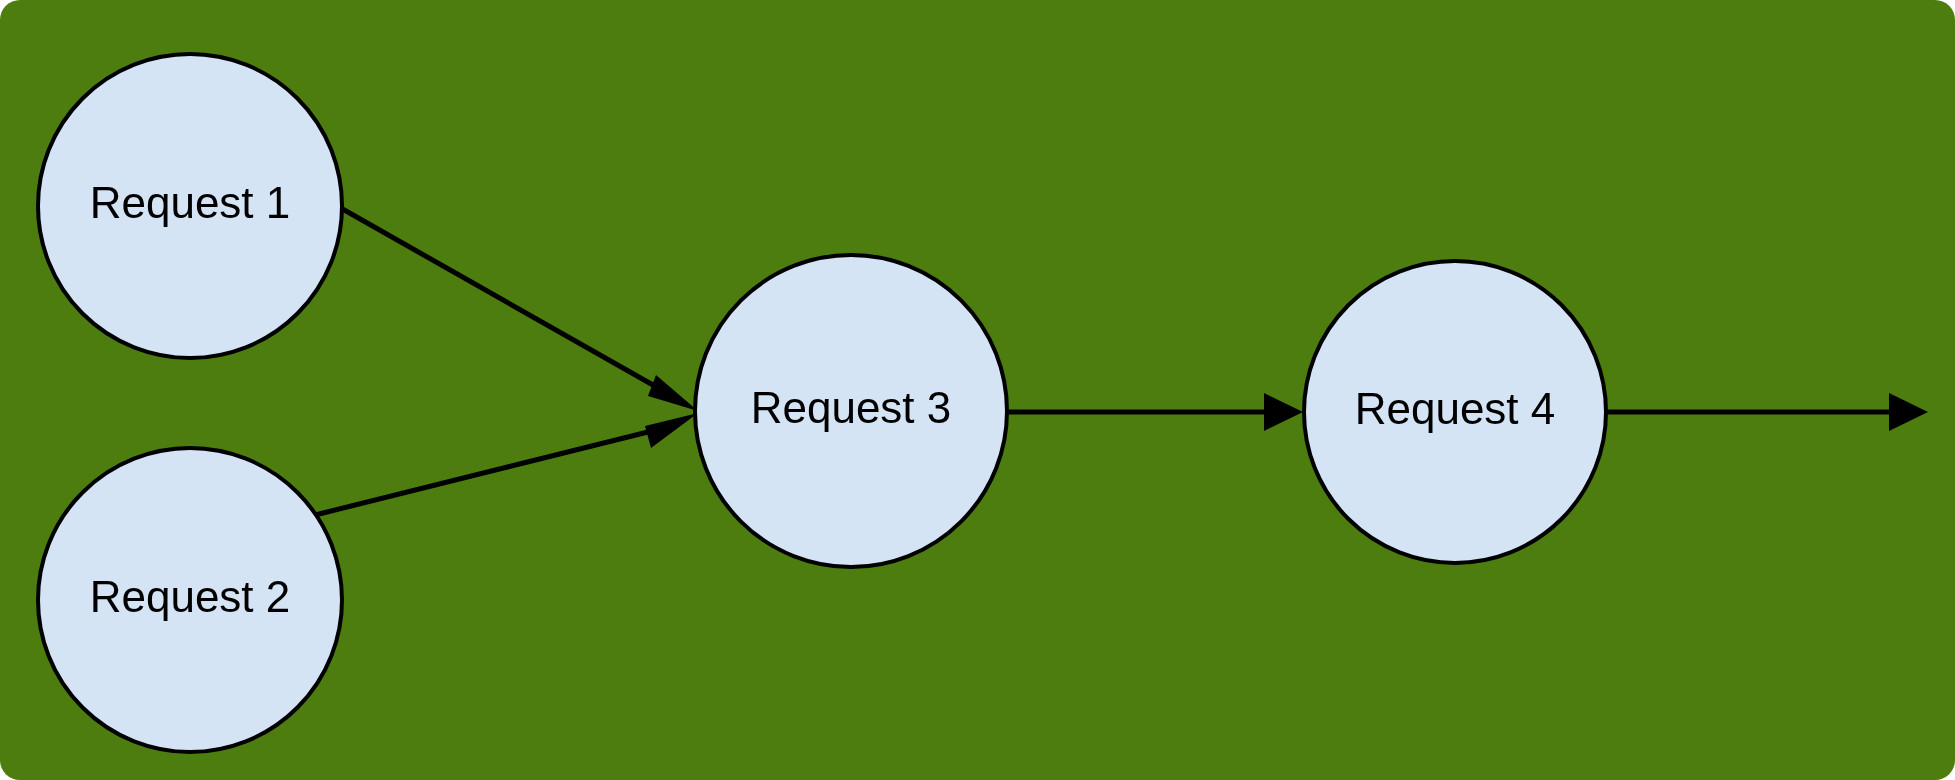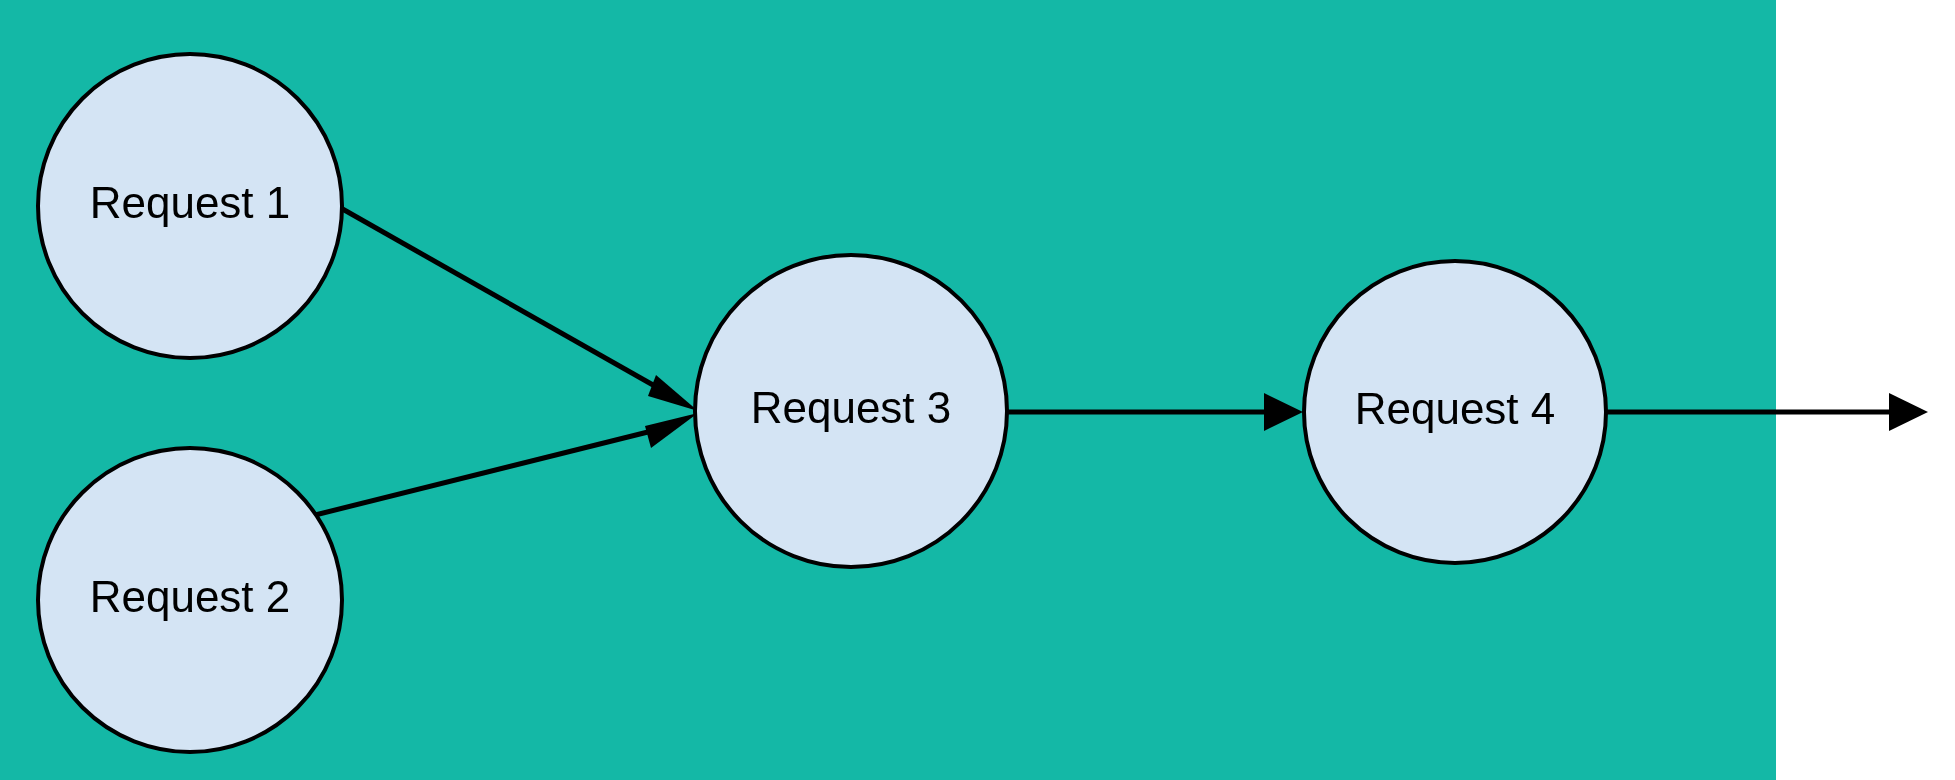--- a/index.html
+++ b/index.html
@@ -9,23 +9,24 @@
     background: #ffffff;
   }
   body {
     width: 1955px;
     height: 780px;
     overflow: hidden;
     font-family: "Liberation Sans", "DejaVu Sans", sans-serif;
   }
   #diagram-canvas {
     position: relative;
-    width: 1776px;
+    width: 1955px;
     height: 780px;
-    background: #14b8a6;
+    background: #4d7c0f;
+    border-radius: 20px;
   }
   #diagram-svg {
     position: absolute;
     top: 0;
     left: 0;
     width: 1955px;
     height: 780px;
     display: block;
   }
   .node-circle {

